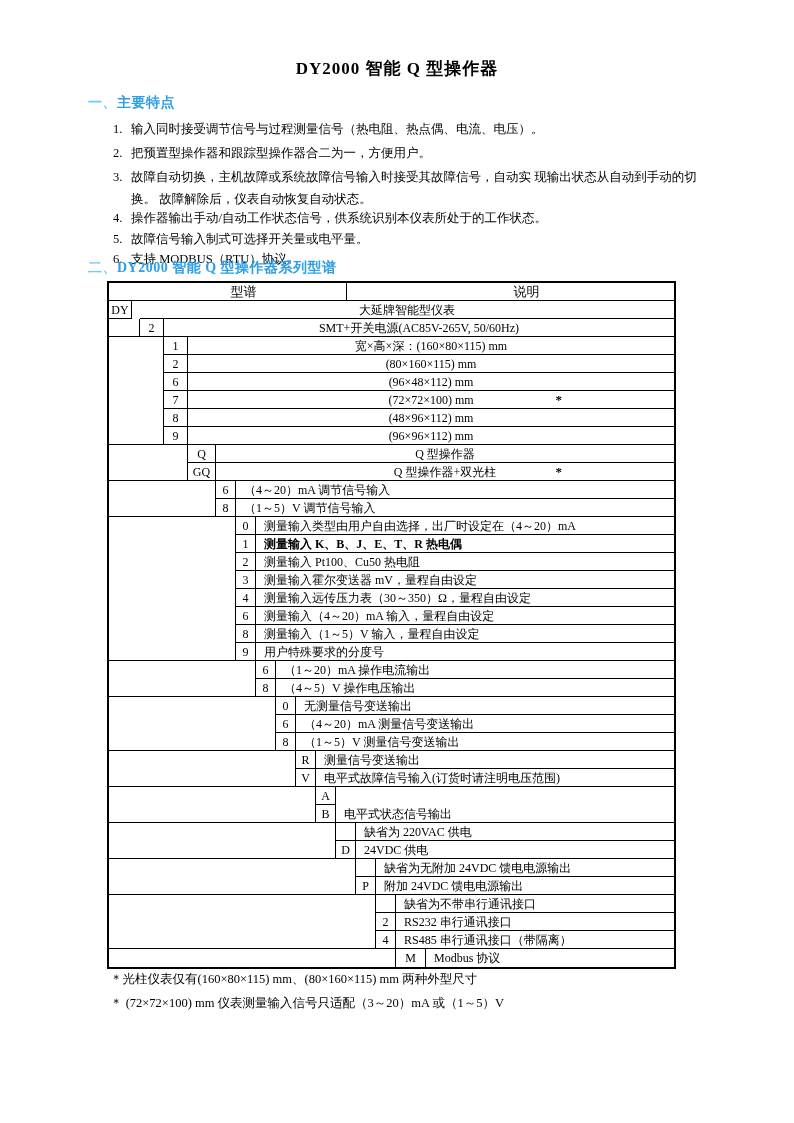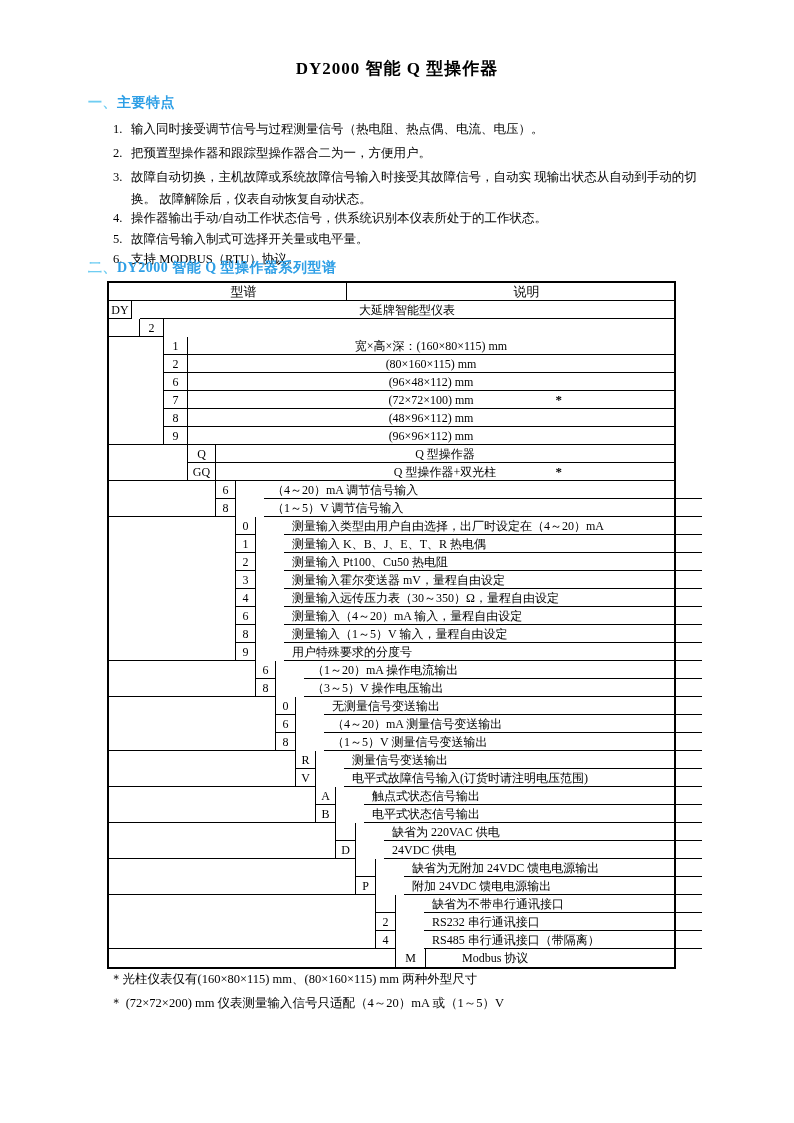--- a/index.html
+++ b/index.html
@@ -26,21 +26,21 @@
     border:2px solid #000;box-sizing:border-box;background:#fff;
   }
   .cell{
     position:absolute;box-sizing:border-box;display:flex;align-items:center;
     font-size:12px;line-height:14px;white-space:nowrap;overflow:visible;
     border-right:1px solid #000;border-bottom:1px solid #000;
   }
   .cell.no-r{border-right:none;}
   .cell.no-b{border-bottom:none;}
   .cell.c{justify-content:center;}
-  .cell.l{justify-content:flex-start;padding-left:8px;margin-left:28px;}
+  .cell.l{justify-content:flex-start;padding-left:8px;}
   .cell.hdr{font-size:13px;padding-left:32px;}
   .cell.code{font-size:12px;}
   .star{position:absolute;right:112px;top:2px;font-size:13px;font-weight:bold;}
 </style>
 </head>
 <body>
 
 <div class="title">DY2000 智能 Q 型操作器</div>
 
 <div class="sec-head" id="sec1"><span class="sec-num" style="color: rgb(111, 205, 242);">一、</span><span class="sec-title" style="color: rgb(46, 159, 230);">主要特点</span></div>
@@ -54,20 +54,21 @@
 
 <div class="sec-head" id="sec2"><span class="sec-num" style="color: rgb(111, 205, 242);">二、</span><span class="sec-title" style="color: rgb(46, 159, 230);">DY2000 智能 Q 型操作器系列型谱</span></div>
 
 <div id="model-table">
     <div class="cell c hdr" style="left: 0px; top: 0px; width: 238px; height: 18px;">型谱</div>
     <div class="cell c hdr no-r" style="left: 238px; top: 0px; width: 327px; height: 18px;">说明</div>
     <div class="cell c code" style="left: 0px; top: 18px; width: 23px; height: 18px;">DY</div>
     <div class="cell c no-r" style="left: 31px; top: 18px; width: 534px; height: 18px;">大延牌智能型仪表</div>
     <div class="cell" style="left: 0px; top: 36px; width: 31px; height: 18px;"></div>
     <div class="cell c code" style="left: 31px; top: 36px; width: 24px; height: 18px;">2</div>
+    <div class="cell c no-r" style="left: 55px; top: 36px; width: 510px; height: 18px;">SMT+开关电源(AC85V-265V, 50/60Hz)</div>
     <div class="cell" style="left: 0px; top: 54px; width: 55px; height: 108px;"></div>
     <div class="cell c code" style="left: 55px; top: 54px; width: 24px; height: 18px;">1</div>
     <div class="cell c no-r" style="left: 79px; top: 54px; width: 486px; height: 18px;">宽×高×深：(160×80×115) mm</div>
     <div class="cell c code" style="left: 55px; top: 72px; width: 24px; height: 18px;">2</div>
     <div class="cell c no-r" style="left: 79px; top: 72px; width: 486px; height: 18px;">(80×160×115) mm</div>
     <div class="cell c code" style="left: 55px; top: 90px; width: 24px; height: 18px;">6</div>
     <div class="cell c no-r" style="left: 79px; top: 90px; width: 486px; height: 18px;">(96×48×112) mm</div>
     <div class="cell c code" style="left: 55px; top: 108px; width: 24px; height: 18px;">7</div>
     <div class="cell c no-r" style="left: 79px; top: 108px; width: 486px; height: 18px;">(72×72×100) mm<span class="star">*</span></div>
     <div class="cell c code" style="left: 55px; top: 126px; width: 24px; height: 18px;">8</div>
@@ -81,53 +82,52 @@
     <div class="cell c no-r" style="left: 107px; top: 180px; width: 458px; height: 18px;">Q 型操作器+双光柱<span class="star">*</span></div>
     <div class="cell" style="left: 0px; top: 198px; width: 107px; height: 36px;"></div>
     <div class="cell c code" style="left: 107px; top: 198px; width: 20px; height: 18px;">6</div>
     <div class="cell l no-r" style="left: 127px; top: 198px; width: 438px; height: 18px;">（4～20）mA 调节信号输入</div>
     <div class="cell c code" style="left: 107px; top: 216px; width: 20px; height: 18px;">8</div>
     <div class="cell l no-r" style="left: 127px; top: 216px; width: 438px; height: 18px;">（1～5）V 调节信号输入</div>
     <div class="cell" style="left: 0px; top: 234px; width: 127px; height: 144px;"></div>
     <div class="cell c code" style="left: 127px; top: 234px; width: 20px; height: 18px;">0</div>
     <div class="cell l no-r" style="left: 147px; top: 234px; width: 418px; height: 18px;">测量输入类型由用户自由选择，出厂时设定在（4～20）mA</div>
     <div class="cell c code" style="left: 127px; top: 252px; width: 20px; height: 18px;">1</div>
-    <div class="cell l no-r" style="left: 147px; top: 252px; width: 418px; height: 18px;">测量输入 K、B、J、E、T、R 热电偶</div>
+    <div class="cell l no-r" style="left: 147px; top: 252px; width: 418px; height: 18px; font-weight: bold;">测量输入 K、B、J、E、T、R 热电偶</div>
     <div class="cell c code" style="left: 127px; top: 270px; width: 20px; height: 18px;">2</div>
     <div class="cell l no-r" style="left: 147px; top: 270px; width: 418px; height: 18px;">测量输入 Pt100、Cu50 热电阻</div>
     <div class="cell c code" style="left: 127px; top: 288px; width: 20px; height: 18px;">3</div>
     <div class="cell l no-r" style="left: 147px; top: 288px; width: 418px; height: 18px;">测量输入霍尔变送器 mV，量程自由设定</div>
     <div class="cell c code" style="left: 127px; top: 306px; width: 20px; height: 18px;">4</div>
     <div class="cell l no-r" style="left: 147px; top: 306px; width: 418px; height: 18px;">测量输入远传压力表（30～350）Ω，量程自由设定</div>
     <div class="cell c code" style="left: 127px; top: 324px; width: 20px; height: 18px;">6</div>
     <div class="cell l no-r" style="left: 147px; top: 324px; width: 418px; height: 18px;">测量输入（4～20）mA 输入，量程自由设定</div>
     <div class="cell c code" style="left: 127px; top: 342px; width: 20px; height: 18px;">8</div>
     <div class="cell l no-r" style="left: 147px; top: 342px; width: 418px; height: 18px;">测量输入（1～5）V 输入，量程自由设定</div>
     <div class="cell c code" style="left: 127px; top: 360px; width: 20px; height: 18px;">9</div>
     <div class="cell l no-r" style="left: 147px; top: 360px; width: 418px; height: 18px;">用户特殊要求的分度号</div>
     <div class="cell" style="left: 0px; top: 378px; width: 147px; height: 36px;"></div>
     <div class="cell c code" style="left: 147px; top: 378px; width: 20px; height: 18px;">6</div>
     <div class="cell l no-r" style="left: 167px; top: 378px; width: 398px; height: 18px;">（1～20）mA 操作电流输出</div>
     <div class="cell c code" style="left: 147px; top: 396px; width: 20px; height: 18px;">8</div>
-    <div class="cell l no-r" style="left: 167px; top: 396px; width: 398px; height: 18px;">（3～5）V 操作电压输出</div>
+    <div class="cell l no-r" style="left: 167px; top: 396px; width: 398px; height: 18px;">（4～5）V 操作电压输出</div>
     <div class="cell" style="left: 0px; top: 414px; width: 167px; height: 54px;"></div>
     <div class="cell c code" style="left: 167px; top: 414px; width: 20px; height: 18px;">0</div>
     <div class="cell l no-r" style="left: 187px; top: 414px; width: 378px; height: 18px;">无测量信号变送输出</div>
     <div class="cell c code" style="left: 167px; top: 432px; width: 20px; height: 18px;">6</div>
     <div class="cell l no-r" style="left: 187px; top: 432px; width: 378px; height: 18px;">（4～20）mA 测量信号变送输出</div>
     <div class="cell c code" style="left: 167px; top: 450px; width: 20px; height: 18px;">8</div>
     <div class="cell l no-r" style="left: 187px; top: 450px; width: 378px; height: 18px;">（1～5）V 测量信号变送输出</div>
     <div class="cell" style="left: 0px; top: 468px; width: 187px; height: 36px;"></div>
     <div class="cell c code" style="left: 187px; top: 468px; width: 20px; height: 18px;">R</div>
     <div class="cell l no-r" style="left: 207px; top: 468px; width: 358px; height: 18px;">测量信号变送输出</div>
     <div class="cell c code" style="left: 187px; top: 486px; width: 20px; height: 18px;">V</div>
     <div class="cell l no-r" style="left: 207px; top: 486px; width: 358px; height: 18px;">电平式故障信号输入(订货时请注明电压范围)</div>
     <div class="cell" style="left: 0px; top: 504px; width: 207px; height: 36px;"></div>
     <div class="cell c code" style="left: 207px; top: 504px; width: 20px; height: 18px;">A</div>
-    <div class="cell l no-r" style="left: 227px; top: 504px; width: 338px; height: 18px;">触点式状态信号输出</div>
     <div class="cell c code" style="left: 207px; top: 522px; width: 20px; height: 18px;">B</div>
     <div class="cell l no-r" style="left: 227px; top: 522px; width: 338px; height: 18px;">电平式状态信号输出</div>
     <div class="cell" style="left: 0px; top: 540px; width: 227px; height: 36px;"></div>
     <div class="cell c code" style="left: 227px; top: 540px; width: 20px; height: 18px;"></div>
     <div class="cell l no-r" style="left: 247px; top: 540px; width: 318px; height: 18px;">缺省为 220VAC 供电</div>
     <div class="cell c code" style="left: 227px; top: 558px; width: 20px; height: 18px;">D</div>
     <div class="cell l no-r" style="left: 247px; top: 558px; width: 318px; height: 18px;">24VDC 供电</div>
     <div class="cell" style="left: 0px; top: 576px; width: 247px; height: 36px;"></div>
     <div class="cell c code" style="left: 247px; top: 576px; width: 20px; height: 18px;"></div>
     <div class="cell l no-r" style="left: 267px; top: 576px; width: 298px; height: 18px;">缺省为无附加 24VDC 馈电电源输出</div>
@@ -139,13 +139,13 @@
     <div class="cell c code" style="left: 267px; top: 630px; width: 20px; height: 18px;">2</div>
     <div class="cell l no-r" style="left: 287px; top: 630px; width: 278px; height: 18px;">RS232 串行通讯接口</div>
     <div class="cell c code" style="left: 267px; top: 648px; width: 20px; height: 18px;">4</div>
     <div class="cell l no-r" style="left: 287px; top: 648px; width: 278px; height: 18px;">RS485 串行通讯接口（带隔离）</div>
     <div class="cell no-b" style="left: 0px; top: 666px; width: 287px; height: 18px;"></div>
     <div class="cell c code no-b" style="left: 287px; top: 666px; width: 30px; height: 18px;">M</div>
     <div class="cell l no-r no-b" style="left: 317px; top: 666px; width: 248px; height: 18px;">Modbus 协议</div>
   </div>
 
 <div class="fnote" style="top:971px">＊光柱仪表仅有(160×80×115) mm、(80×160×115) mm 两种外型尺寸</div>
-<div class="fnote" style="top:995px">＊ (72×72×200) mm 仪表测量输入信号只适配（4～20）mA 或（1～5）V</div>
+<div class="fnote" style="top:995px">＊ (72×72×100) mm 仪表测量输入信号只适配（3～20）mA 或（1～5）V</div>
 
 </body></html>

